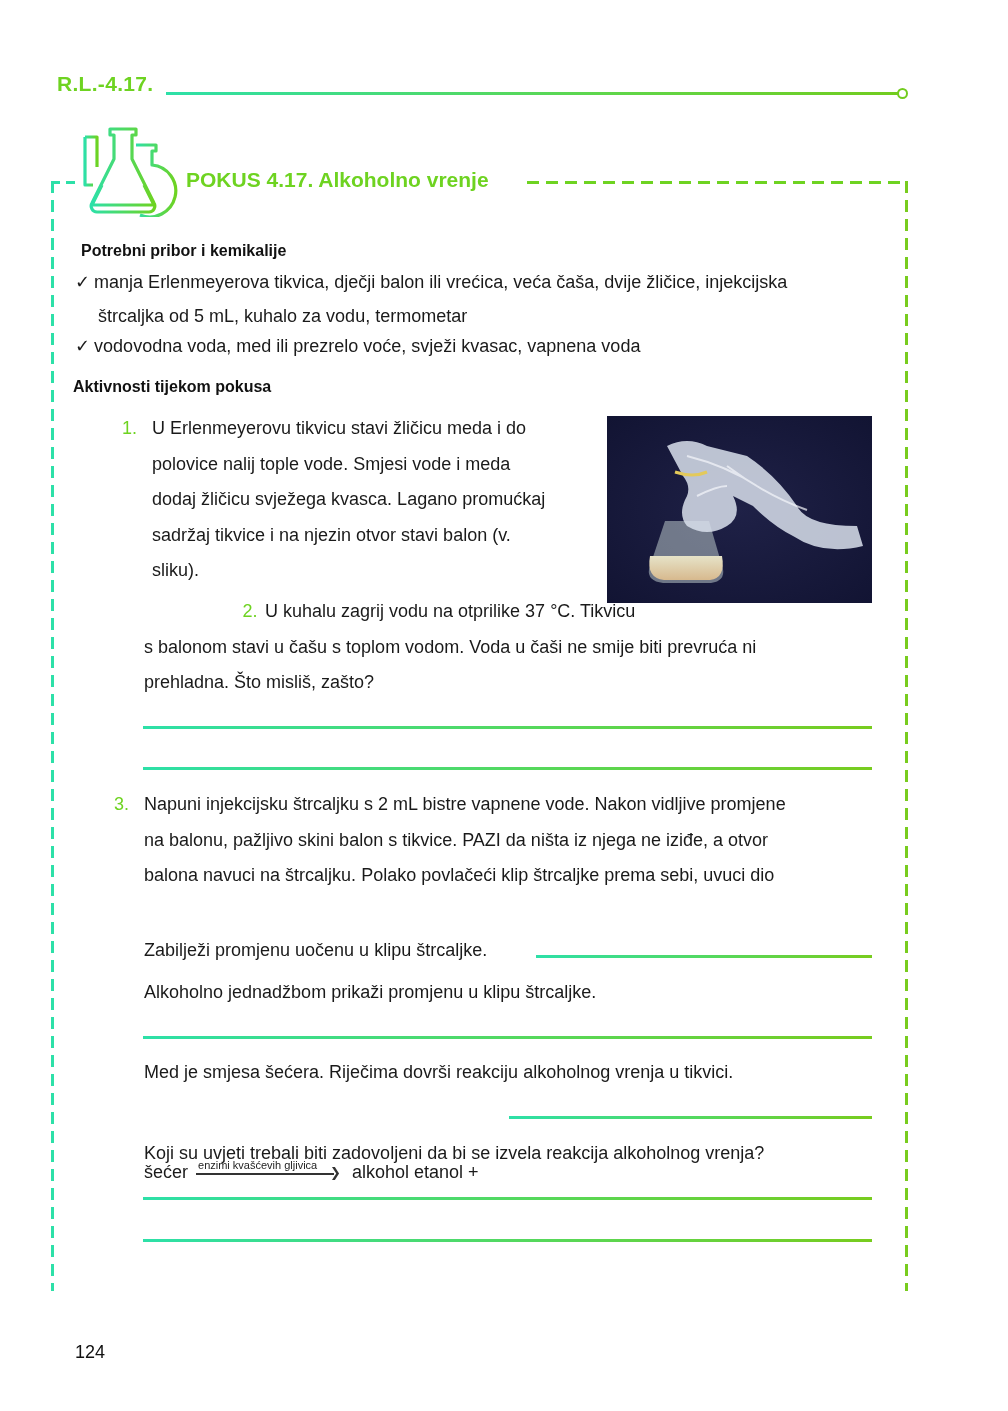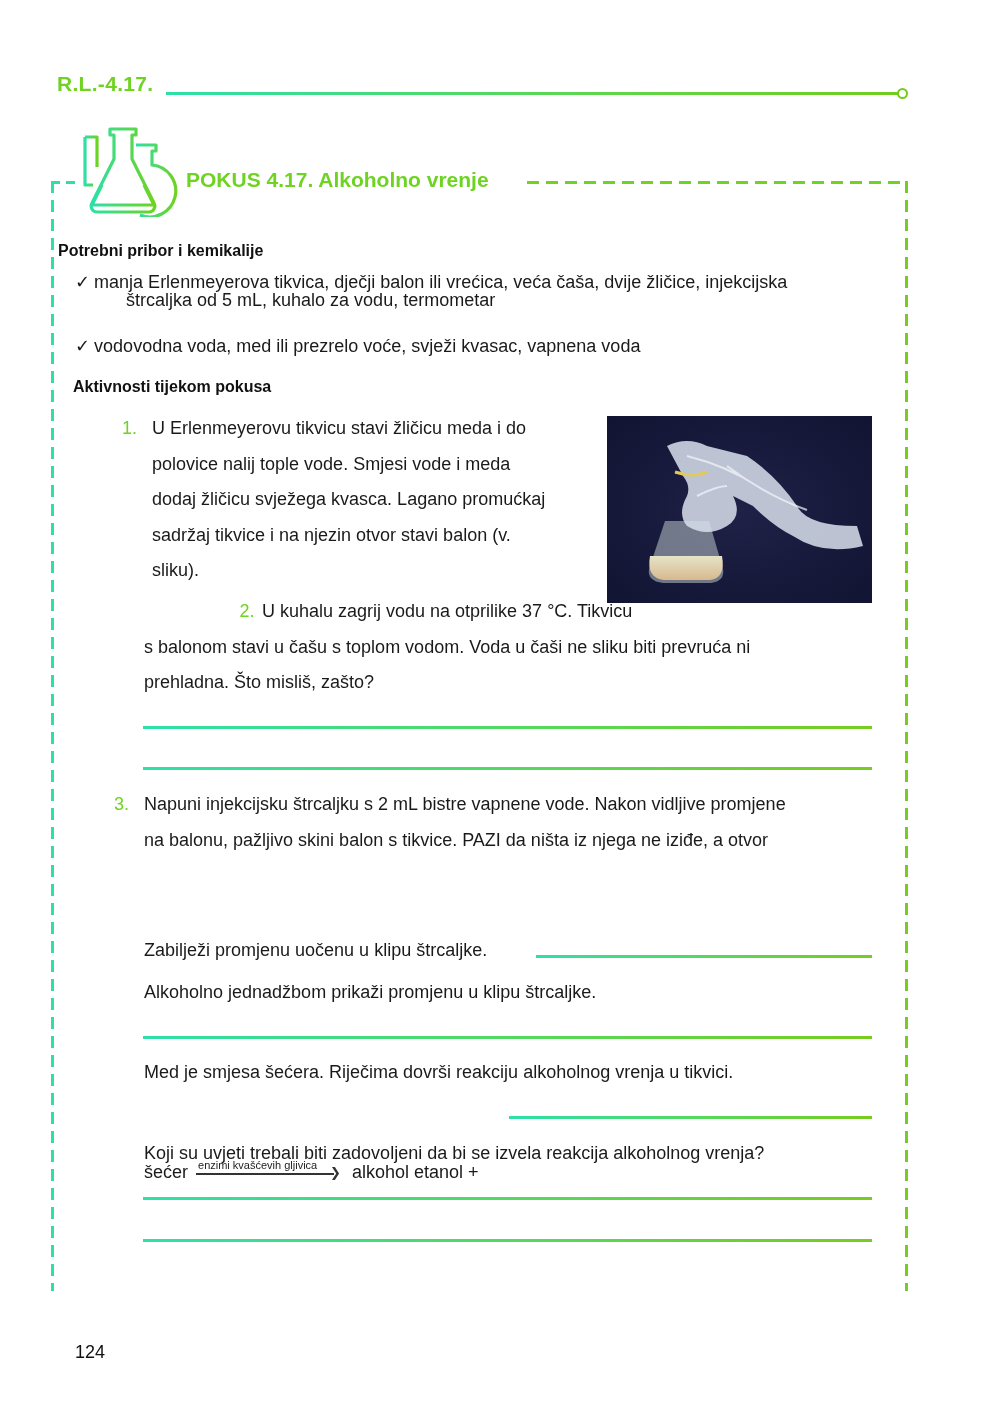--- a/index.html
+++ b/index.html
@@ -85,26 +85,26 @@
       <line x1="36" y1="16" x2="42" y2="16"></line>
       <line x1="36" y1="24" x2="42" y2="24"></line>
       <path d="M22 58 h42"></path>
       <path d="M22 60 l-10 20 h62 l-10 -20"></path>
     </g>
   </svg>
 </div>
 
 <div class="abs pokus-title">POKUS 4.17. Alkoholno vrenje</div>
 
-<div class="abs h-bold" style="left:58px; top:242px;text-align:center;">Potrebni pribor i kemikalije</div>
+<div class="abs h-bold" style="left:81px; top:242px;text-align:center;">Potrebni pribor i kemikalije</div>
 
 <div class="abs body-text" style="left:75px; top:266px; white-space:nowrap;">
   <span class="check">✓</span><span>manja Erlenmeyerova tikvica, dječji balon ili vrećica, veća čaša, dvije žličice, injekcijska</span>
 </div>
-<div class="abs body-text" style="left:98px; top:284px; white-space:nowrap;margin-left:28px;">štrcaljka od 5 mL, kuhalo za vodu, termometar</div>
+<div class="abs body-text" style="left:98px; top:300px; white-space:nowrap;">štrcaljka od 5 mL, kuhalo za vodu, termometar</div>
 <div class="abs body-text" style="left:75px; top:330px; white-space:nowrap;">
   <span class="check">✓</span><span>vodovodna voda, med ili prezrelo voće, svježi kvasac, vapnena voda</span>
 </div>
 
 <div class="abs h-bold" style="left:73px; top:378px;">Aktivnosti tijekom pokusa</div>
 
 <div class="abs body-text" style="left:122px; top:411px; line-height:35.5px;">
   <div style="white-space:nowrap;"><span class="num">1.</span><span>U Erlenmeyerovu tikvicu stavi žličicu meda i do</span></div>
   <div style="padding-left:30px; white-space:nowrap;">polovice nalij tople vode. Smjesi vode i meda</div>
   <div style="padding-left:30px; white-space:nowrap;">dodaj žličicu svježega kvasca. Lagano promućkaj</div>
@@ -130,30 +130,31 @@
     <path d="M43 140 q-4 22 14 24 h46 q16 -2 12 -24 z" fill="url(#liq)"></path>
 
     <path d="M60 30 q20 -10 40 0 l40 10 q30 20 50 50 q10 20 60 20 l6 20 q-40 10 -70 -10 q-20 -10 -40 -30 l-20 -10 q10 20 -6 30 q-20 12 -40 0 q-10 -12 0 -30 q4 -10 -4 -20 z" fill="#d9e1ec" opacity="0.85"></path>
     <path d="M68 56 q18 6 32 0" stroke="#e3c95a" stroke-width="3" fill="none"></path>
     <path d="M80 40 q40 10 70 30 M120 50 q40 30 80 44 M90 80 q20 -10 30 -10" stroke="#f5f7fb" stroke-width="2" fill="none" opacity="0.7"></path>
   </svg>
 </div>
 
 <div class="abs body-text" style="left:114px; top:594px; line-height:35.5px;">
   <div style="white-space:nowrap;text-align:center;"><span class="num">2.</span><span>U kuhalu zagrij vodu na otprilike 37 °C. Tikvicu</span></div>
-  <div style="padding-left:30px; white-space:nowrap;">s balonom stavi u čašu s toplom vodom. Voda u čaši ne sliku biti prevruća ni</div>
+  <div style="padding-left:30px; white-space:nowrap;">s balonom stavi u čašu s toplom vodom. Voda u čaši ne smije biti prevruća ni</div>
   <div style="padding-left:30px; white-space:nowrap;">prehladna. Što misliš, zašto?</div>
 </div>
 
 <div class="abs aline" style="left:143px; top:726px; width:729px;"></div>
 <div class="abs aline" style="left:143px; top:767px; width:729px;"></div>
 
 <div class="abs body-text" style="left:114px; top:787px; line-height:35.5px;">
   <div style="white-space:nowrap;"><span class="num">3.</span><span>Napuni injekcijsku štrcaljku s 2 mL bistre vapnene vode. Nakon vidljive promjene</span></div>
   <div style="padding-left:30px; white-space:nowrap;">na balonu, pažljivo skini balon s tikvice. PAZI da ništa iz njega ne iziđe, a otvor</div>
+  <div style="padding-left:30px; white-space:nowrap;">balona navuci na štrcaljku. Polako povlačeći klip štrcaljke prema sebi, uvuci dio</div>
 </div>
 
 <div class="abs body-text" style="left:144px; top:934px; white-space:nowrap;">Zabilježi promjenu uočenu u klipu štrcaljke.</div>
 <div class="abs aline" style="left:536px; top:955px; width:336px;"></div>
 
 <div class="abs body-text" style="left:144px; top:976px; white-space:nowrap;">Alkoholno jednadžbom prikaži promjenu u klipu štrcaljke.</div>
 <div class="abs aline" style="left:143px; top:1036px; width:729px;"></div>
 
 <div class="abs body-text" style="left:144px; top:1056px; white-space:nowrap;">Med je smjesa šećera. Riječima dovrši reakciju alkoholnog vrenja u tikvici.</div>
 

